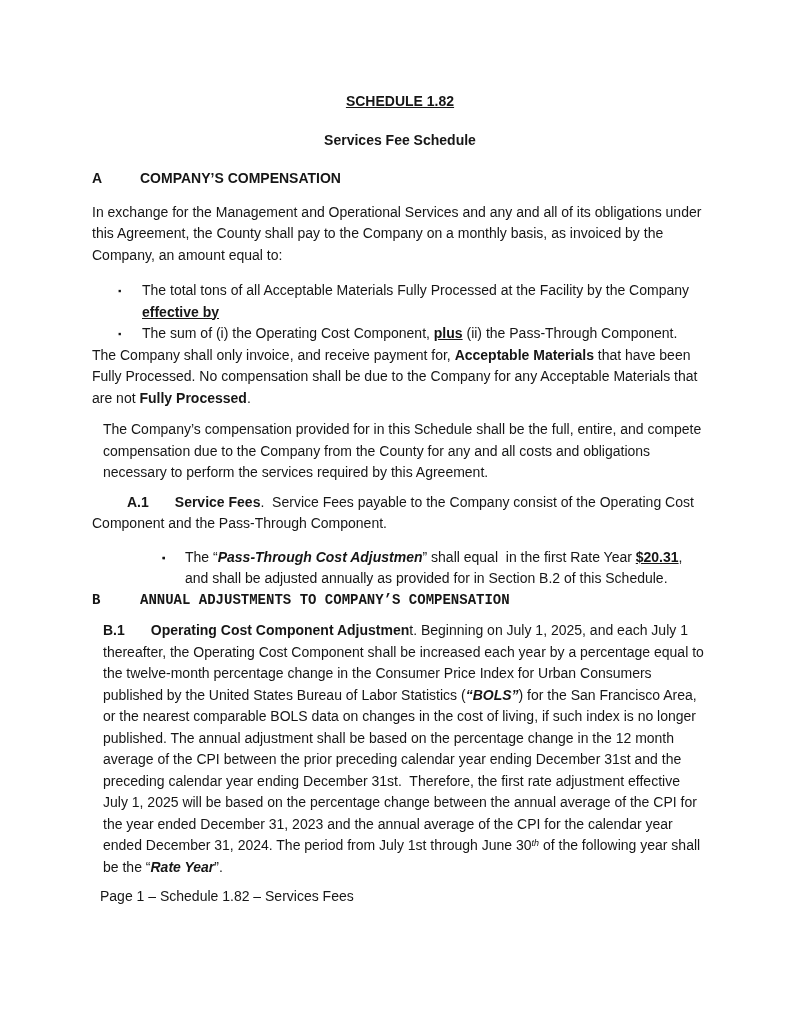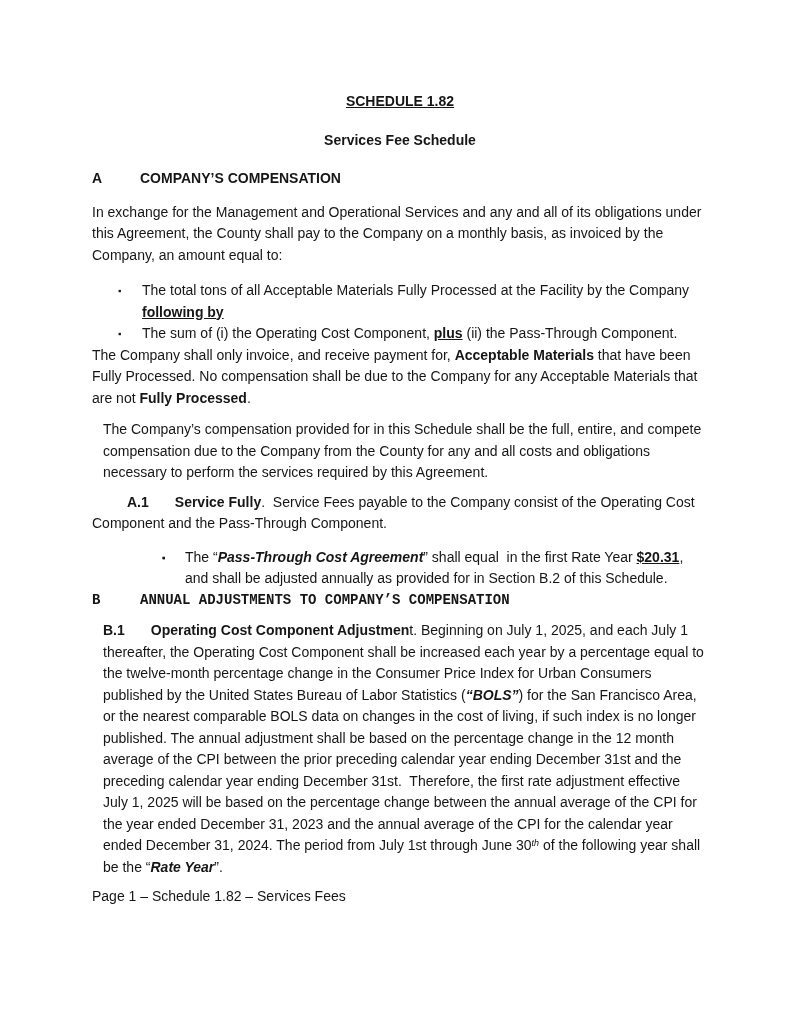--- a/index.html
+++ b/index.html
@@ -46,60 +46,60 @@
   }
   .bullet.l1{padding-left:50px;}
   .bullet.l1 .marker{left:26px;}
   .bullet.l2{padding-left:93px;}
   .bullet.l2 .marker{left:70px;}
   .b{font-weight:700;}
   .i{font-style:italic;}
   .u{text-decoration:underline;}
   .tab{display:inline-block;width:26px;}
   sup{font-size:0.64em;line-height:0;vertical-align:baseline;position:relative;top:-0.45em;font-style:italic;}
-  .footer{margin-top:8px;white-space:pre-wrap;}
+  .footer{margin-top:8px;white-space:pre-wrap;margin-left:8px;}
 </style>
 </head>
 <body>
 
 <div class="page">
 
   <div class="doc-title">SCHEDULE 1.82</div>
 
   <div class="doc-subtitle">Services Fee Schedule</div>
 
   <div class="sec-heading">
     <span class="sec-label">A</span><span>COMPANY’S COMPENSATION</span>
   </div>
 
   <p class="para mb14"><span>In exchange for the Management and Operational Services and any and all of its obligations under this Agreement, the County shall pay to the Company on a monthly basis, as invoiced by the Company, an amount equal to:</span></p>
 
   <div class="bullet l1 mb14">
     <span class="marker">▪</span>
-    <span class="btext"><span>The total tons of all Acceptable Materials Fully Processed at the Facility by the Company </span><span class="b u">following by</span></span>
+    <span class="btext"><span>The total tons of all Acceptable Materials Fully Processed at the Facility by the Company </span><span class="b u">effective by</span></span>
   </div>
 
   <div class="bullet l1 mb9">
     <span class="marker">▪</span>
     <span class="btext"><span>The sum of (i) the Operating Cost Component, </span><span class="b u">plus</span><span> (ii) the Pass-Through Component.</span></span>
   </div>
 
   <p class="para mb10"><span>The Company shall only invoice, and receive payment for, </span><span class="b">Acceptable Materials</span><span> that have been Fully Processed. No compensation shall be due to the Company for any Acceptable Materials that are not </span><span class="b">Fully Processed</span><span>.</span></p>
 
   <p class="para mb8"><span>The Company’s compensation provided for in this Schedule shall be the full, entire, and compete compensation due to the Company from the County for any and all costs and obligations necessary to perform the services required by this Agreement.</span></p>
 
-  <p class="para indent1 mb12"><span class="b">A.1</span><span class="tab"></span><span class="b">Service Fully</span><span>.  Service Fees payable to the Company consist of the Operating Cost Component and the Pass-Through Component.</span></p>
+  <p class="para indent1 mb12"><span class="b">A.1</span><span class="tab"></span><span class="b">Service Fees</span><span>.  Service Fees payable to the Company consist of the Operating Cost Component and the Pass-Through Component.</span></p>
 
   <div class="bullet l2 mb12">
     <span class="marker">▪</span>
   </div>
 
   <div class="bullet l2 mb9">
     <span class="marker">▪</span>
-    <span class="btext"><span>The “</span><span class="b i">Pass-Through Cost Agreement</span><span>” shall equal  in the first Rate Year </span><span class="b u">$20.31</span><span>, and shall be adjusted annually as provided for in Section B.2 of this Schedule.</span></span>
+    <span class="btext"><span>The “</span><span class="b i">Pass-Through Cost Adjustmen</span><span>” shall equal  in the first Rate Year </span><span class="b u">$20.31</span><span>, and shall be adjusted annually as provided for in Section B.2 of this Schedule.</span></span>
   </div>
 
   <div class="sec-heading mb11">
     <span class="sec-label">B</span><span>ANNUAL ADJUSTMENTS TO COMPANY’S COMPENSATION</span>
   </div>
 
   <p class="para mb8"><span class="b">B.1</span><span class="tab"></span><span class="b">Operating Cost Component Adjustmen</span><span>t. Beginning on July 1, 2025, and each July 1 thereafter, the Operating Cost Component shall be increased each year by a percentage equal to the twelve-month percentage change in the Consumer Price Index for Urban Consumers published by the United States Bureau of Labor Statistics (</span><span class="b i">“BOLS”</span><span>) for the San Francisco Area, or the nearest comparable BOLS data on changes in the cost of living, if such index is no longer published. The annual adjustment shall be based on the percentage change in the 12 month average of the CPI between the prior preceding calendar year ending December 31st and the preceding calendar year ending December 31st.  Therefore, the first rate adjustment effective July 1, 2025 will be based on the percentage change between the annual average of the CPI for the year ended December 31, 2023 and the annual average of the CPI for the calendar year ended December 31, 2024. The period from July 1st through June 30</span><sup>th</sup><span> of the following year shall be the “</span><span class="b i">Rate Year</span><span>”.</span></p>
 
   <div class="footer">Page 1 – Schedule 1.82 – Services Fees</div>
 

